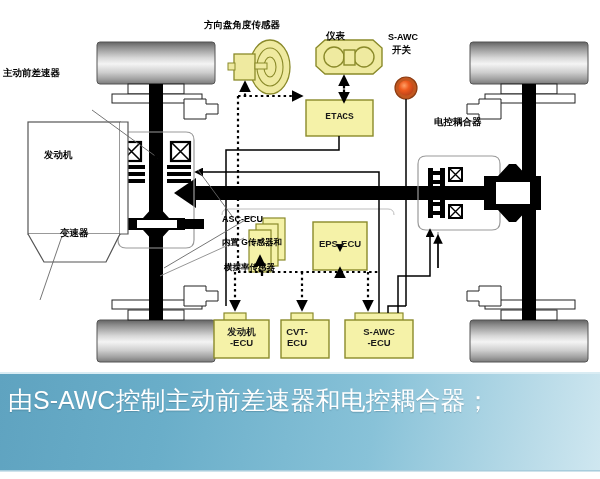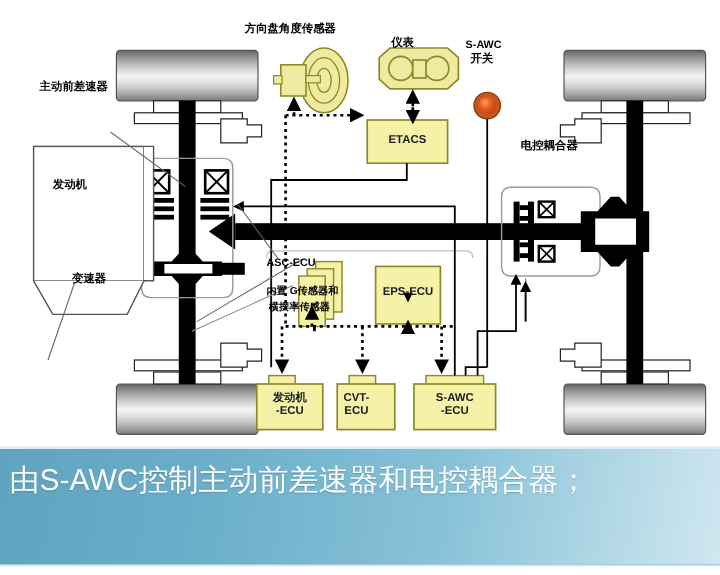--- a/index.html
+++ b/index.html
@@ -309,41 +309,41 @@
         <path d="M232 216 L198 170"></path>
         <path d="M252 216 L164 268"></path>
         <path d="M438 232 V268"></path>
       </g>
 
       <path d="M244 238 L160 276" stroke="#8a8a8a" stroke-width="0.9" fill="none"></path>
 
       <path d="M438 268 V236" stroke="#000" stroke-width="1.6" fill="none" marker-end="url(#arrSolid)"></path>
     </svg>
 
-    <div class="lbl lbl-cn" style="left:33px; top:68px;">主动前差速器</div>
+    <div class="lbl lbl-cn" style="left:3px; top:68px;">主动前差速器</div>
 
     <div class="lbl lbl-cn" style="left:44px; top:150px;">发动机</div>
 
     <div class="lbl lbl-cn" style="left:60px; top:228px;">变速器</div>
 
     <div class="lbl lbl-cn" style="left:204px; top:20px;">方向盘角度传感器</div>
 
     <div class="lbl lbl-cn" style="left:326px; top:31px;">仪表</div>
 
     <div class="lbl lbl-en" style="left:388px; top:32px;">S-AWC</div>
     <div class="lbl lbl-cn" style="left:392px; top:45px;">开关</div>
 
     <div class="lbl lbl-cn" style="left:434px; top:117px;">电控耦合器</div>
 
     <div class="lbl lbl-en" style="left:222px; top:214px;">ASC-ECU</div>
 
     <div class="lbl lbl-sm" style="left:222px; top:238px;">内置 G传感器和</div>
-    <div class="lbl lbl-sm" style="left:224px; top:251px;">横摆率传感器</div>
-
-    <div class="boxlbl" style="left:306px; top:112px; width:67px;">ETACS</div>
+    <div class="lbl lbl-sm" style="left:224px; top:263px;">横摆率传感器</div>
+
+    <div class="boxlbl" style="left:306px; top:112px; width:67px;font-family:Liberation Mono, monospace;">ETACS</div>
 
     <div class="boxlbl" style="left:311px; top:239px; width:58px;">EPS-ECU</div>
 
     <div class="boxlbl" style="left:214px; top:327px; width:55px;">发动机
 -ECU</div>
 
     <div class="boxlbl" style="left:281px; top:327px; width:32px;">CVT-
 ECU</div>
 
     <div class="boxlbl" style="left:345px; top:327px; width:68px;">S-AWC

